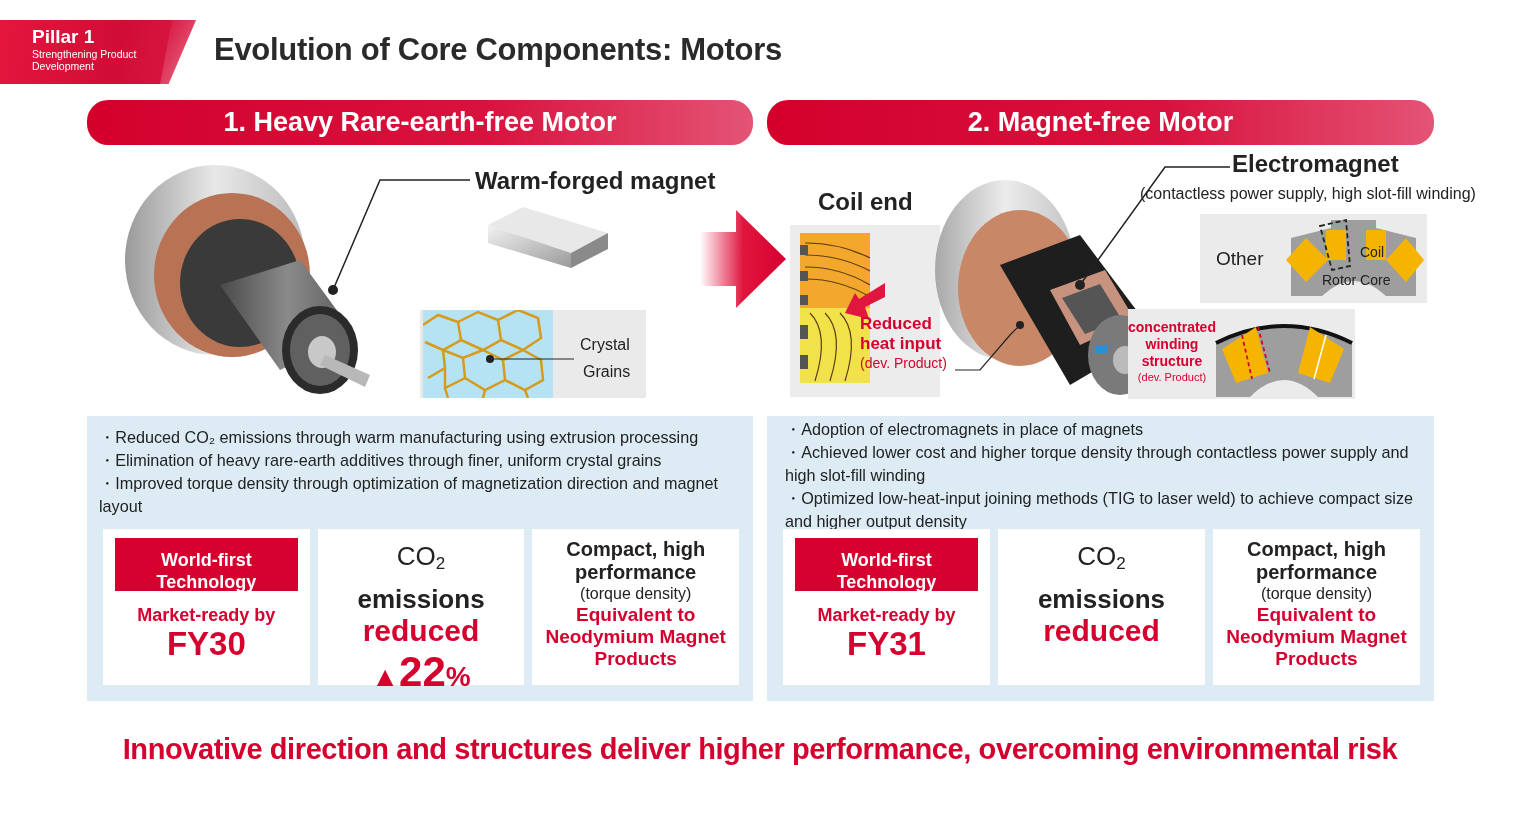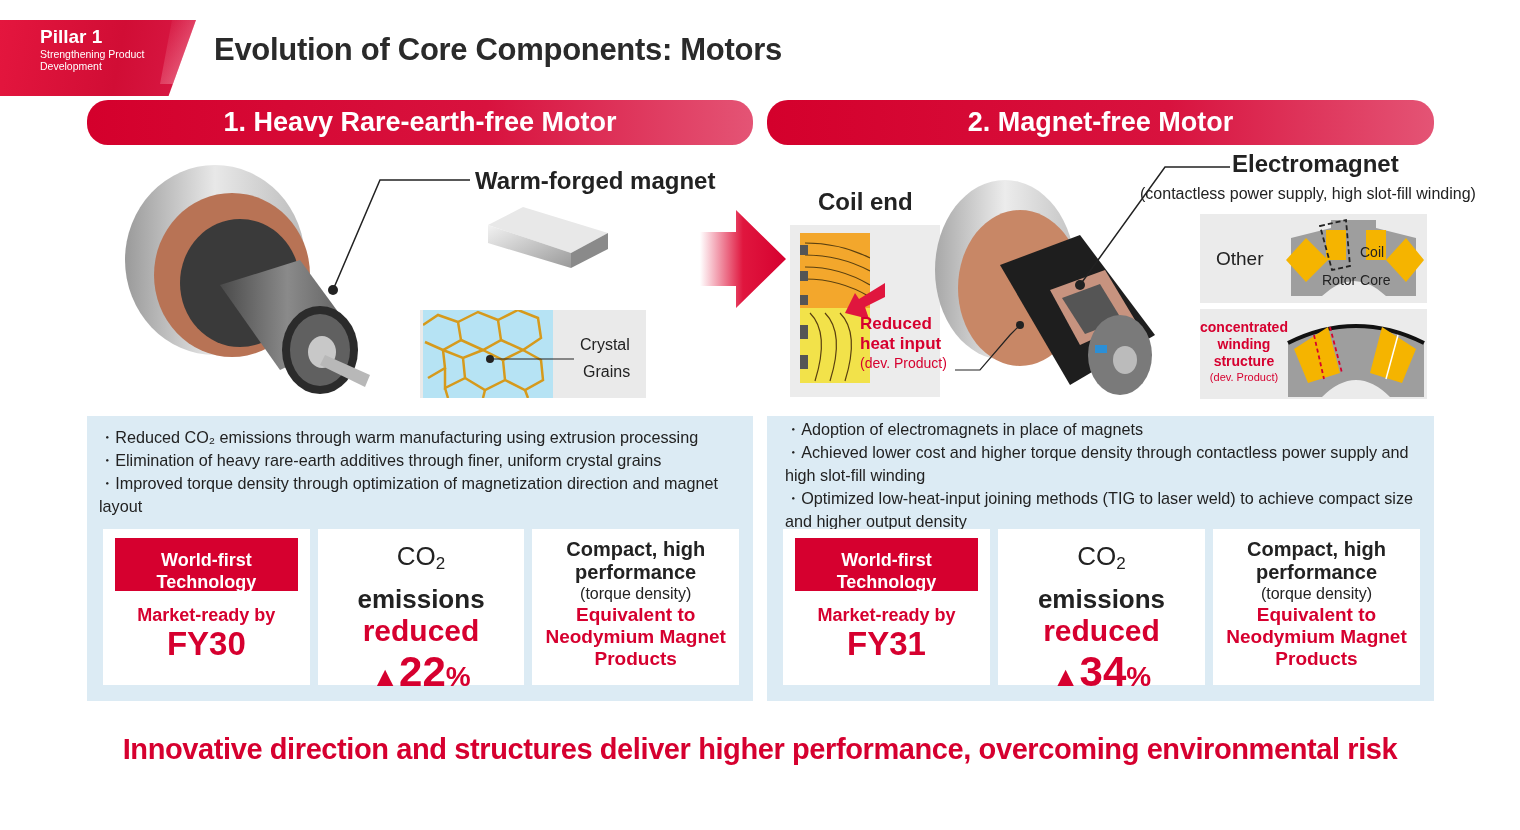--- a/index.html
+++ b/index.html
@@ -1,23 +1,23 @@
 <!DOCTYPE html>
 <html><head>
 <meta charset="utf-8">
 <style>
   * { box-sizing: border-box; margin: 0; padding: 0; }
   html, body { width: 1520px; height: 830px; background: #ffffff; overflow: hidden; }
   body { font-family: "Liberation Sans", "DejaVu Sans", sans-serif; color: #222; position: relative; }
 
   .pillar-badge {
-    position: absolute; left: 0; top: 20px; width: 196px; height: 76px;
+    position: absolute; left: 0; top: 20px; width: 196px; height: 64px;
     background: linear-gradient(100deg, #e4163e 0%, #d10d35 60%, #d91a46 100%);
     clip-path: polygon(0 0, 100% 0, 86% 100%, 0 100%);
-    color: #fff; padding: 6px 0 0 40px;
+    color: #fff; padding: 6px 0 0 32px;
   }
   .pillar-badge::after {
     content: ""; position: absolute; right: 0; top: 0; width: 60px; height: 64px;
     background: linear-gradient(120deg, rgba(255,255,255,0) 30%, rgba(255,200,210,0.5) 100%);
     clip-path: polygon(60% 0, 100% 0, 76% 100%, 40% 100%);
   }
   .pillar-title { font-size: 19px; font-weight: bold; line-height: 22px; }
   .pillar-sub { font-size: 10.5px; line-height: 12px; }
 
   .page-title {
@@ -228,21 +228,21 @@
     <polygon points="0,42 20,20 42,42 20,64" fill="#f5b400"></polygon>
     <polygon points="40,12 60,12 60,42 40,42" fill="#f5b400"></polygon>
     <polygon points="80,12 100,12 100,42 80,42" fill="#f5b400"></polygon>
     <polygon points="100,42 120,20 138,42 120,64" fill="#f5b400"></polygon>
     <polygon points="34,8 60,2 64,48 46,52" fill="none" stroke="#222" stroke-width="1.8" stroke-dasharray="5,3"></polygon>
   </svg>
   <div class="label-sm" style="left:160px;top:30px;font-size:14px;">Coil</div>
   <div class="label-sm" style="left:122px;top:58px;font-size:14px;">Rotor Core</div>
 </div>
 
-<div class="illus" style="left:1200px;top:309px;width:227px;height:90px;background:#ebebeb;">
+<div class="illus" style="left:1128px;top:309px;width:227px;height:90px;background:#ebebeb;">
   <div class="label-red" style="left:0;width:88px;top:10px;font-size:14px;line-height:17px;">concentrated</div>
   <div class="label-red" style="left:0;width:88px;top:27px;font-size:14px;line-height:17px;">winding</div>
   <div class="label-red" style="left:0;width:88px;top:44px;font-size:14px;line-height:17px;">structure</div>
   <div class="label-red" style="left:0;width:88px;top:61px;font-size:11px;font-weight:normal;line-height:14px;">(dev. Product)</div>
   <svg width="140" height="84" style="position:absolute;left:86px;top:4px;" viewBox="0 0 140 84">
     <path d="M2 30 Q70 -4 138 30 L138 84 L104 84 Q70 50 36 84 L2 84 Z" fill="#9e9e9e"></path>
     <path d="M2 30 Q70 -4 138 30" fill="none" stroke="#111" stroke-width="4"></path>
     <polygon points="8,36 42,14 54,60 22,70" fill="#f5b400"></polygon>
     <polygon points="96,14 130,36 116,70 84,60" fill="#f5b400"></polygon>
     <line x1="28" y1="22" x2="38" y2="66" stroke="#d6002f" stroke-width="1.8" stroke-dasharray="4,3"></line>
@@ -295,21 +295,20 @@
         <div>World-first</div>
         <div>Technology</div>
       </div>
       <div class="card-market">Market-ready by</div>
       <div class="card-fy">FY31</div>
     </div>
     <div class="card">
       <div class="card-co2"><span>CO</span><sub>2</sub></div>
       <div class="card-emis">emissions</div>
       <div class="card-reduced">reduced</div>
-      <div class="card-pct"><span class="tri">▲</span><span>34</span><span class="pc">%</span></div>
     </div>
     <div class="card">
       <div class="card-compact">Compact, high</div>
       <div class="card-compact" style="padding-top:0">performance</div>
       <div class="card-torque">(torque density)</div>
       <div class="card-equiv">Equivalent to</div>
       <div class="card-equiv">Neodymium Magnet</div>
       <div class="card-equiv">Products</div>
     </div>
   </div>

